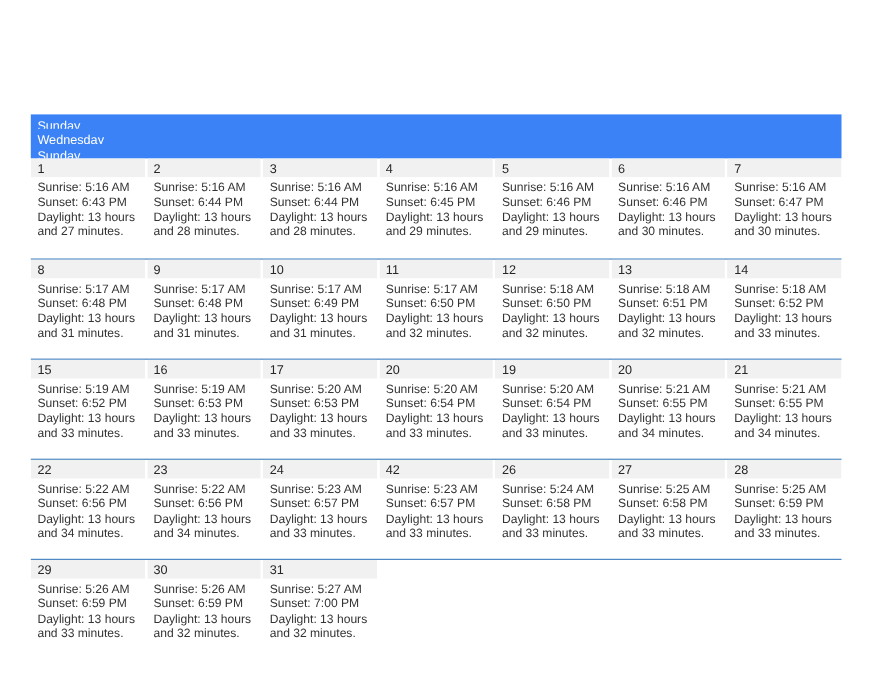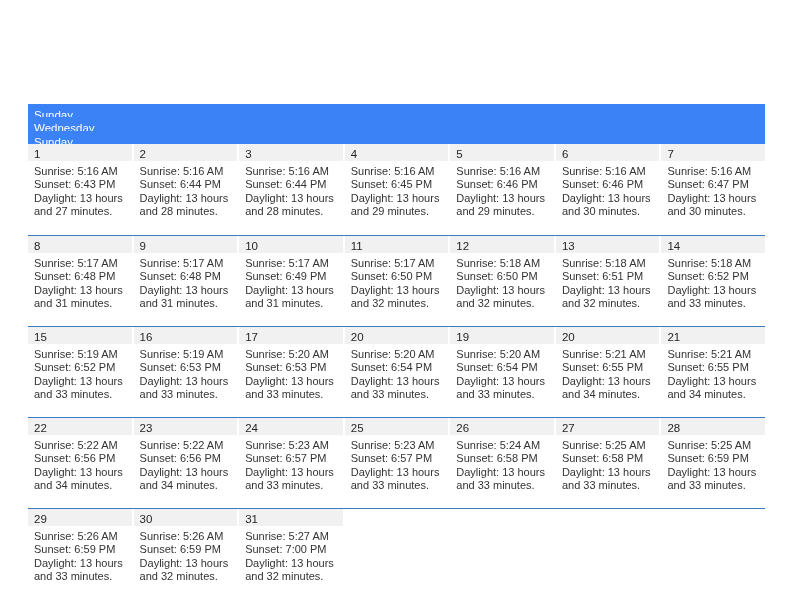--- a/index.html
+++ b/index.html
@@ -384,21 +384,21 @@
           <div class="daycell">
             <div class="daynum-band"><span class="daynum">24</span></div>
             <div class="dayinfo">
               <div>Sunrise: 5:23 AM</div>
               <div>Sunset: 6:57 PM</div>
               <div>Daylight: 13 hours</div>
               <div>and 33 minutes.</div>
             </div>
           </div>
           <div class="daycell">
-            <div class="daynum-band"><span class="daynum">25</span></div>
+            <div class="daynum-band"><span class="daynum">42</span></div>
             <div class="dayinfo">
               <div>Sunrise: 5:23 AM</div>
               <div>Sunset: 6:57 PM</div>
               <div>Daylight: 13 hours</div>
               <div>and 33 minutes.</div>
             </div>
           </div>
           <div class="daycell">
             <div class="daynum-band"><span class="daynum">26</span></div>
             <div class="dayinfo">

